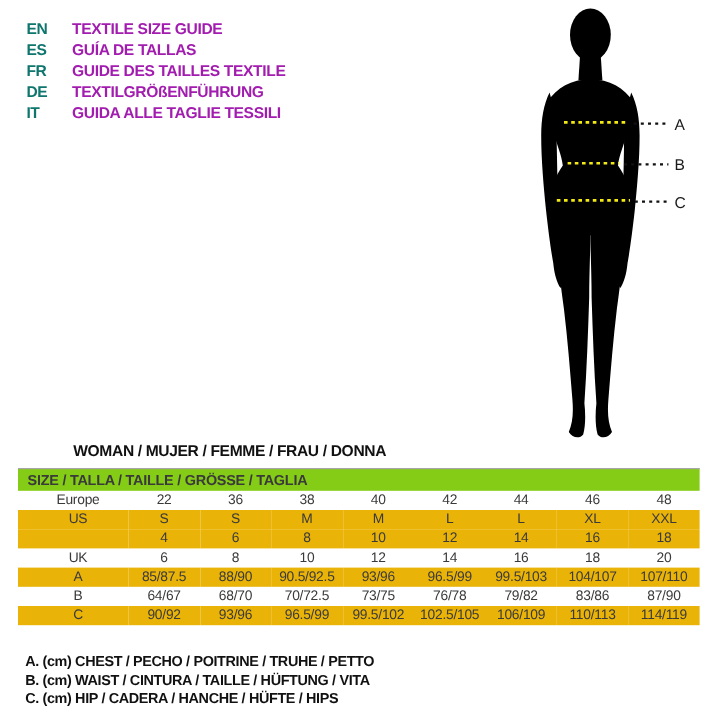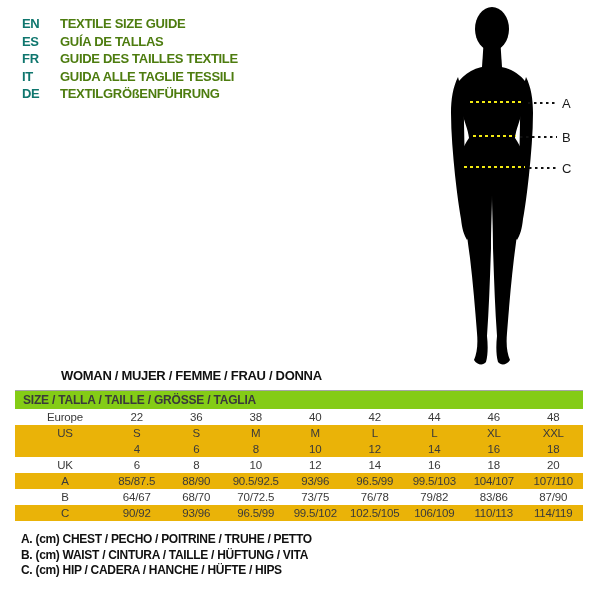--- a/index.html
+++ b/index.html
@@ -6,21 +6,21 @@
   html,body { background:#fff; }
   .canvas {
     position:relative; width:600px; height:600px; background:#ffffff;
     font-family:"Liberation Sans", sans-serif; color:#1a1a1a; overflow:hidden;
   }
 
   
   .langs { position:absolute; left:22px; top:15px; }
   .lang-row { display:flex; height:17.5px; line-height:17.5px; }
   .lang-code { width:38px; font-weight:bold; font-size:13px; letter-spacing:-0.3px; color:#0f766e; }
-  .lang-title { font-weight:bold; font-size:13px; letter-spacing:-0.3px; color:#4d7c0f; white-space:nowrap; }
+  .lang-title { font-weight:bold; font-size:13px; letter-spacing:-0.3px; color:#a21caf; white-space:nowrap; }
 
   
   .figure { position:absolute; left:420px; top:3px; width:165px; height:370px; }
   .measure-label { font-family:"Liberation Sans", sans-serif; font-size:13px; fill:#1a1a1a; }
 
   
   .gender { position:absolute; left:22px; top:368px; font-weight:bold; font-size:13px;
             letter-spacing:-0.3px; color:#111; white-space:nowrap;margin-left:39px; }
 
   
@@ -29,21 +29,21 @@
     height:19px; line-height:19px; background:#84cc16; border-top:1px solid #a6a6a6;
     padding-left:8px; font-weight:bold; font-size:12px; letter-spacing:-0.2px; color:#3a3a3a;
   }
   table { width:568px; border-collapse:collapse; table-layout:fixed; }
   td { height:16px; font-size:11.5px; letter-spacing:-0.2px; color:#3a3a3a;
        text-align:center; vertical-align:middle; white-space:nowrap; }
   td.lbl { width:92px; text-align:center; padding-left:8px; }
   tr.shaded { background:#eab308; }
 
   
-  .legend { position:absolute; left:21px; top:532px; }
+  .legend { position:absolute; left:21px; top:544px; }
   .legend-item { height:15.6px; line-height:15.6px; font-weight:bold; font-size:12px;
                  letter-spacing:-0.3px; color:#111; white-space:nowrap; }
 </style>
 </head>
 <body>
 
 <div class="canvas">
 
   <div class="langs">
       <div class="lang-row">
@@ -52,26 +52,26 @@
       </div>
       <div class="lang-row">
         <span class="lang-code">ES</span>
         <span class="lang-title">GUÍA DE TALLAS</span>
       </div>
       <div class="lang-row">
         <span class="lang-code">FR</span>
         <span class="lang-title">GUIDE DES TAILLES TEXTILE</span>
       </div>
       <div class="lang-row">
+        <span class="lang-code">DE</span>
+        <span class="lang-title">TEXTILGRÖßENFÜHRUNG</span>
+      </div>
+      <div class="lang-row">
         <span class="lang-code">IT</span>
         <span class="lang-title">GUIDA ALLE TAGLIE TESSILI</span>
-      </div>
-      <div class="lang-row">
-        <span class="lang-code">DE</span>
-        <span class="lang-title">TEXTILGRÖßENFÜHRUNG</span>
       </div>
     </div>
 
   <svg class="figure" viewBox="0 0 165 370" xmlns="http://www.w3.org/2000/svg">
     <g fill="#000000">
 
       <ellipse cx="72" cy="26" rx="17" ry="22"></ellipse>
 
       <polygon points="64,34 80,34 82,64 62,64"></polygon>
 

